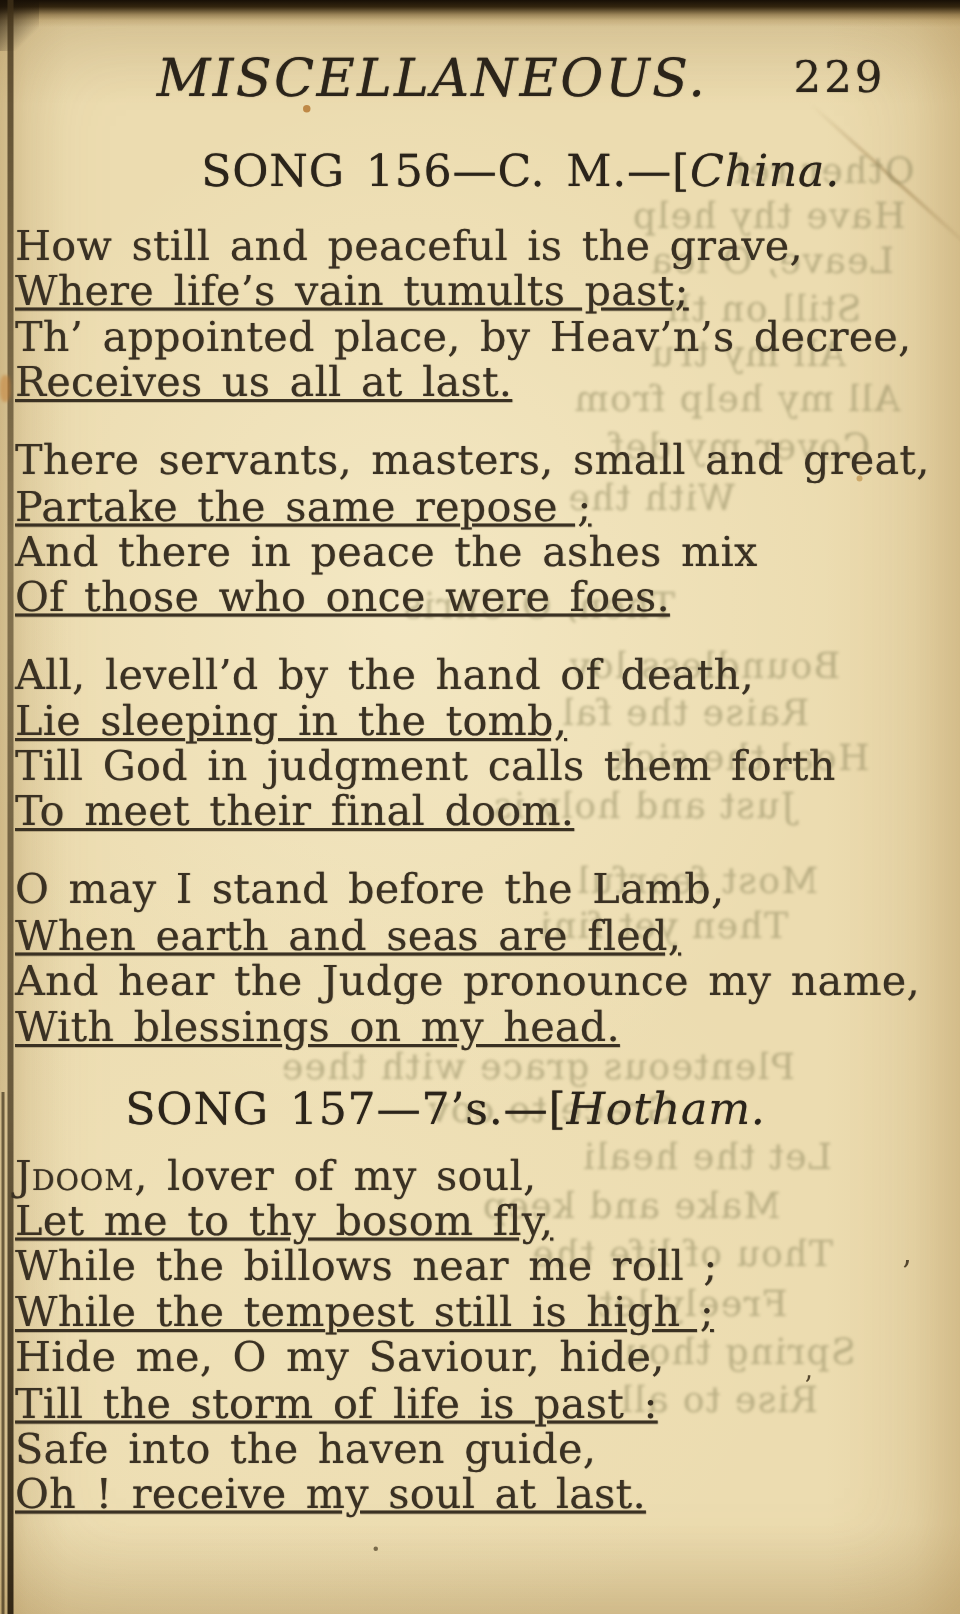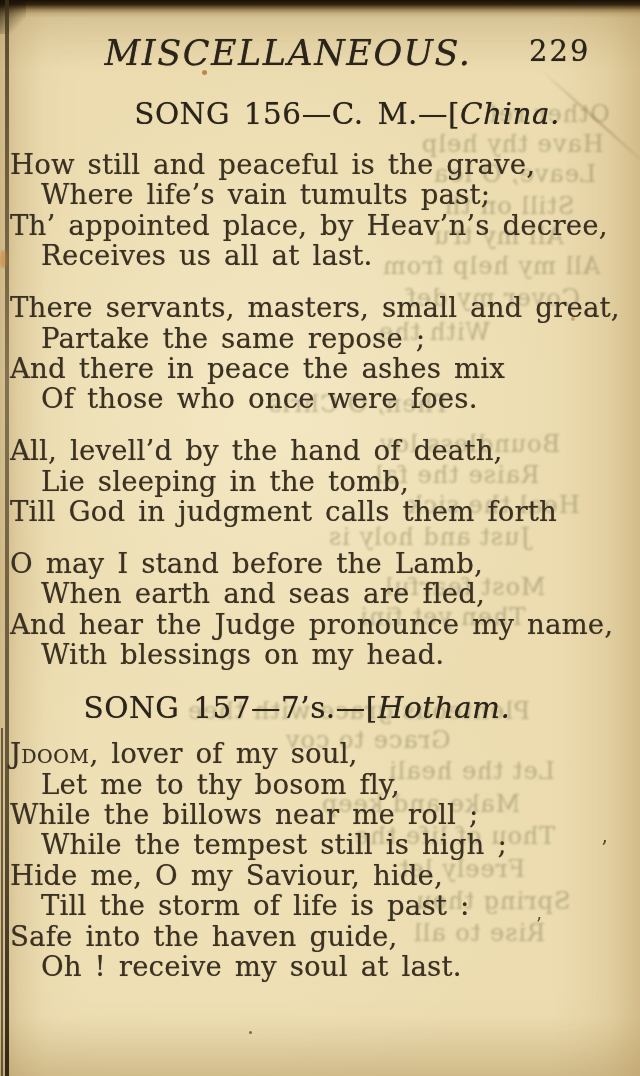--- a/index.html
+++ b/index.html
@@ -39,21 +39,21 @@
     letter-spacing:2px;color:#2b241a;text-shadow:0 0 .8px rgba(43,36,26,.7);}
 
   .song-heading{font-size:29.5px;color:#2b241a;text-shadow:0 0 .7px rgba(43,36,26,.65);
     letter-spacing:.5px;word-spacing:4px;white-space:nowrap;}
   .song-heading .tune{font-style:italic;}
   .heading-1{position:absolute;top:97px;left:30px;width:530px;text-align:right;}
 
   .content{position:absolute;top:149px;left:10px;width:604px;
     font-size:27.5px;text-shadow:.2px .3px .7px rgba(55,45,30,.55);}
   .line{line-height:30.4px;white-space:nowrap;letter-spacing:.2px;word-spacing:4px;}
-  .in{padding-left:31px;}
+  .in{text-decoration:underline;}
   .verse{margin:0 0 21.5px 0;}
   .heading-2{text-align:center;margin:8px 30px 13px 0;}
   .sc{font-variant:small-caps;letter-spacing:.6px;}
 
   .ghost{position:absolute;font-size:24px;color:rgba(145,139,96,.55);
     filter:blur(1.2px);transform:scaleX(-1);white-space:nowrap;
     letter-spacing:1px;text-shadow:none;}
 
   .speck{position:absolute;border-radius:50%;}
   .speck-a{top:70px;left:202px;width:5px;height:5px;background:#b4742c;opacity:.8;filter:blur(.4px);}
@@ -126,20 +126,21 @@
       <div class="line">There servants, masters, small and great,</div>
       <div class="line in">Partake the same repose ;</div>
       <div class="line">And there in peace the ashes mix</div>
       <div class="line in">Of those who once were foes.</div>
     </div>
 
     <div class="verse">
       <div class="line">All, levell’d by the hand of death,</div>
       <div class="line in">Lie sleeping in the tomb,</div>
       <div class="line">Till God in judgment calls them forth</div>
+      <div class="line in">To meet their final doom.</div>
     </div>
 
     <div class="verse">
       <div class="line">O may I stand before the Lamb,</div>
       <div class="line in">When earth and seas are fled,</div>
       <div class="line">And hear the Judge pronounce my name,</div>
       <div class="line in">With blessings on my head.</div>
     </div>
 
     <div class="song-heading heading-2">

